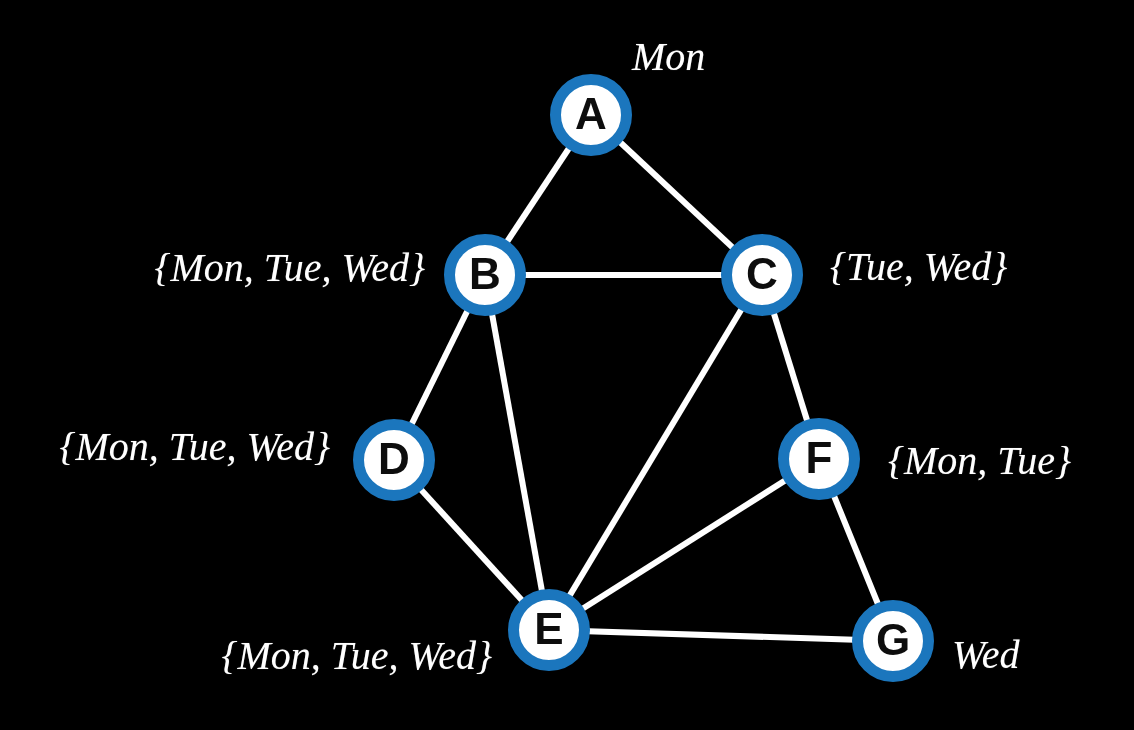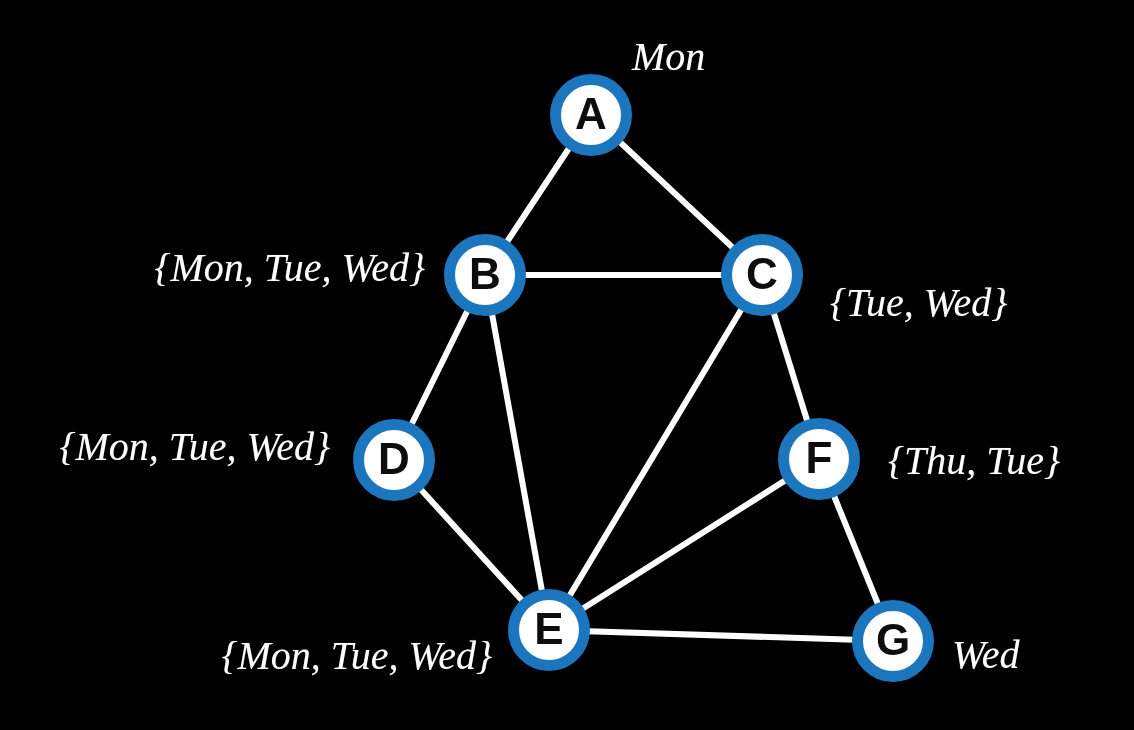--- a/index.html
+++ b/index.html
@@ -95,19 +95,19 @@
   </div>
   <div class="node" style="left:819px; top:459px;">
     <span class="letter">F</span>
   </div>
   <div class="node" style="left:893px; top:641px;">
     <span class="letter">G</span>
   </div>
 
   <div class="dlabel" style="left:632px; top:57px;">Mon</div>
   <div class="dlabel" style="right:709px; top:268px;">{Mon, Tue, Wed}</div>
-  <div class="dlabel" style="left:830px; top:267px;margin-top:36px;">{Tue, Wed}</div>
+  <div class="dlabel" style="left:830px; top:267px;">{Tue, Wed}</div>
   <div class="dlabel" style="right:804px; top:447px;">{Mon, Tue, Wed}</div>
   <div class="dlabel" style="right:642px; top:656px;">{Mon, Tue, Wed}</div>
-  <div class="dlabel" style="left:888px; top:461px;">{Thu, Tue}</div>
+  <div class="dlabel" style="left:888px; top:461px;">{Mon, Tue}</div>
   <div class="dlabel" style="left:952px; top:655px;font-style:italic;">Wed</div>
 
 </div>
 
 </body></html>

